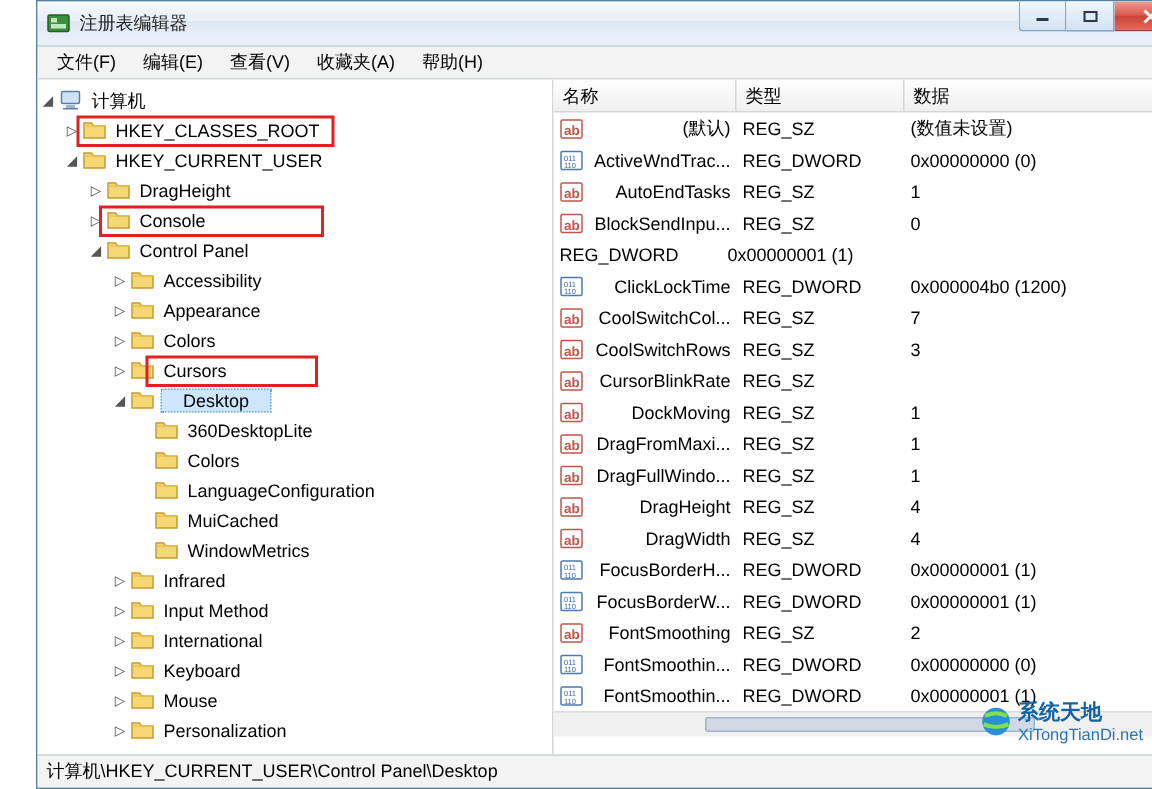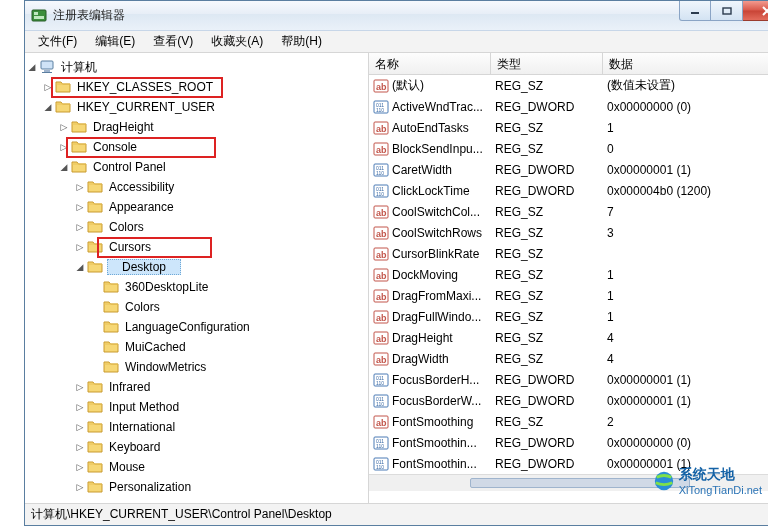--- a/index.html
+++ b/index.html
@@ -71,21 +71,21 @@
     border-bottom: 1px solid #d6d6d6; position: sticky; top: 0;
   }
   .list-header .col {
     border-right: 1px solid #d6d6d6; padding: 3px 6px; font-size: 12px;
   }
   .col-name { width: 122px; }
   .col-type { width: 112px; }
   .col-data { flex: 1; }
   .list-rows { }
   .row { display: flex; height: 21px; align-items: center; }
-  .row .cell { padding: 0 4px; white-space: nowrap; overflow: hidden; text-overflow: ellipsis; }
+  .row .cell { padding: 0 4px; white-space: nowrap; overflow: hidden; text-overflow: ellipsis; justify-content: space-between; }
   .row .cell.name { width: 122px; display: flex; align-items: center; gap: 3px; }
   .row .cell.type { width: 112px; }
   .row .cell.data { flex: 1; }
   .val-icon { width: 16px; height: 16px; flex: 0 0 16px; }
   
   .tree { list-style: none; }
   .tree li { white-space: nowrap; }
   .node {
     display: flex; align-items: center; height: 20px; padding-right: 4px;
   }
@@ -463,28 +463,20 @@
               <svg class="val-icon" viewBox="0 0 16 16">
                 <rect x="1" y="2" width="14" height="12" rx="1" fill="#fff" stroke="#c2554a"></rect>
                 <text x="3" y="12" font-size="9" fill="#c2554a" font-weight="bold">ab</text>
               </svg>
               <span>BlockSendInpu...</span>
             </div>
             <div class="cell type">REG_SZ</div>
             <div class="cell data">0</div>
           </div>
           <div class="row">
-            <div class="cell name">
-              <svg class="val-icon" viewBox="0 0 16 16">
-                <rect x="1" y="2" width="14" height="12" rx="1" fill="#fff" stroke="#4a7ab5"></rect>
-                <text x="3" y="8" font-size="5" fill="#3a6aa5">011</text>
-                <text x="3" y="13" font-size="5" fill="#3a6aa5">110</text>
-              </svg>
-              <span>CaretWidth</span>
-            </div>
             <div class="cell type">REG_DWORD</div>
             <div class="cell data">0x00000001 (1)</div>
           </div>
           <div class="row">
             <div class="cell name">
               <svg class="val-icon" viewBox="0 0 16 16">
                 <rect x="1" y="2" width="14" height="12" rx="1" fill="#fff" stroke="#4a7ab5"></rect>
                 <text x="3" y="8" font-size="5" fill="#3a6aa5">011</text>
                 <text x="3" y="13" font-size="5" fill="#3a6aa5">110</text>
               </svg>

